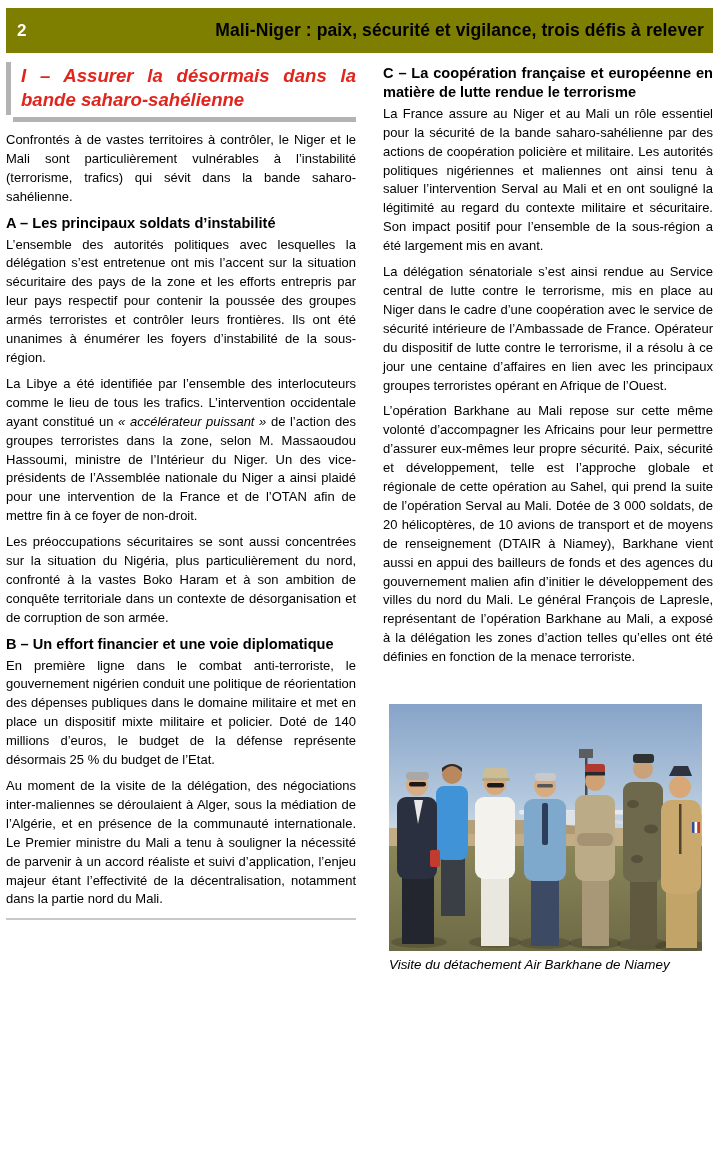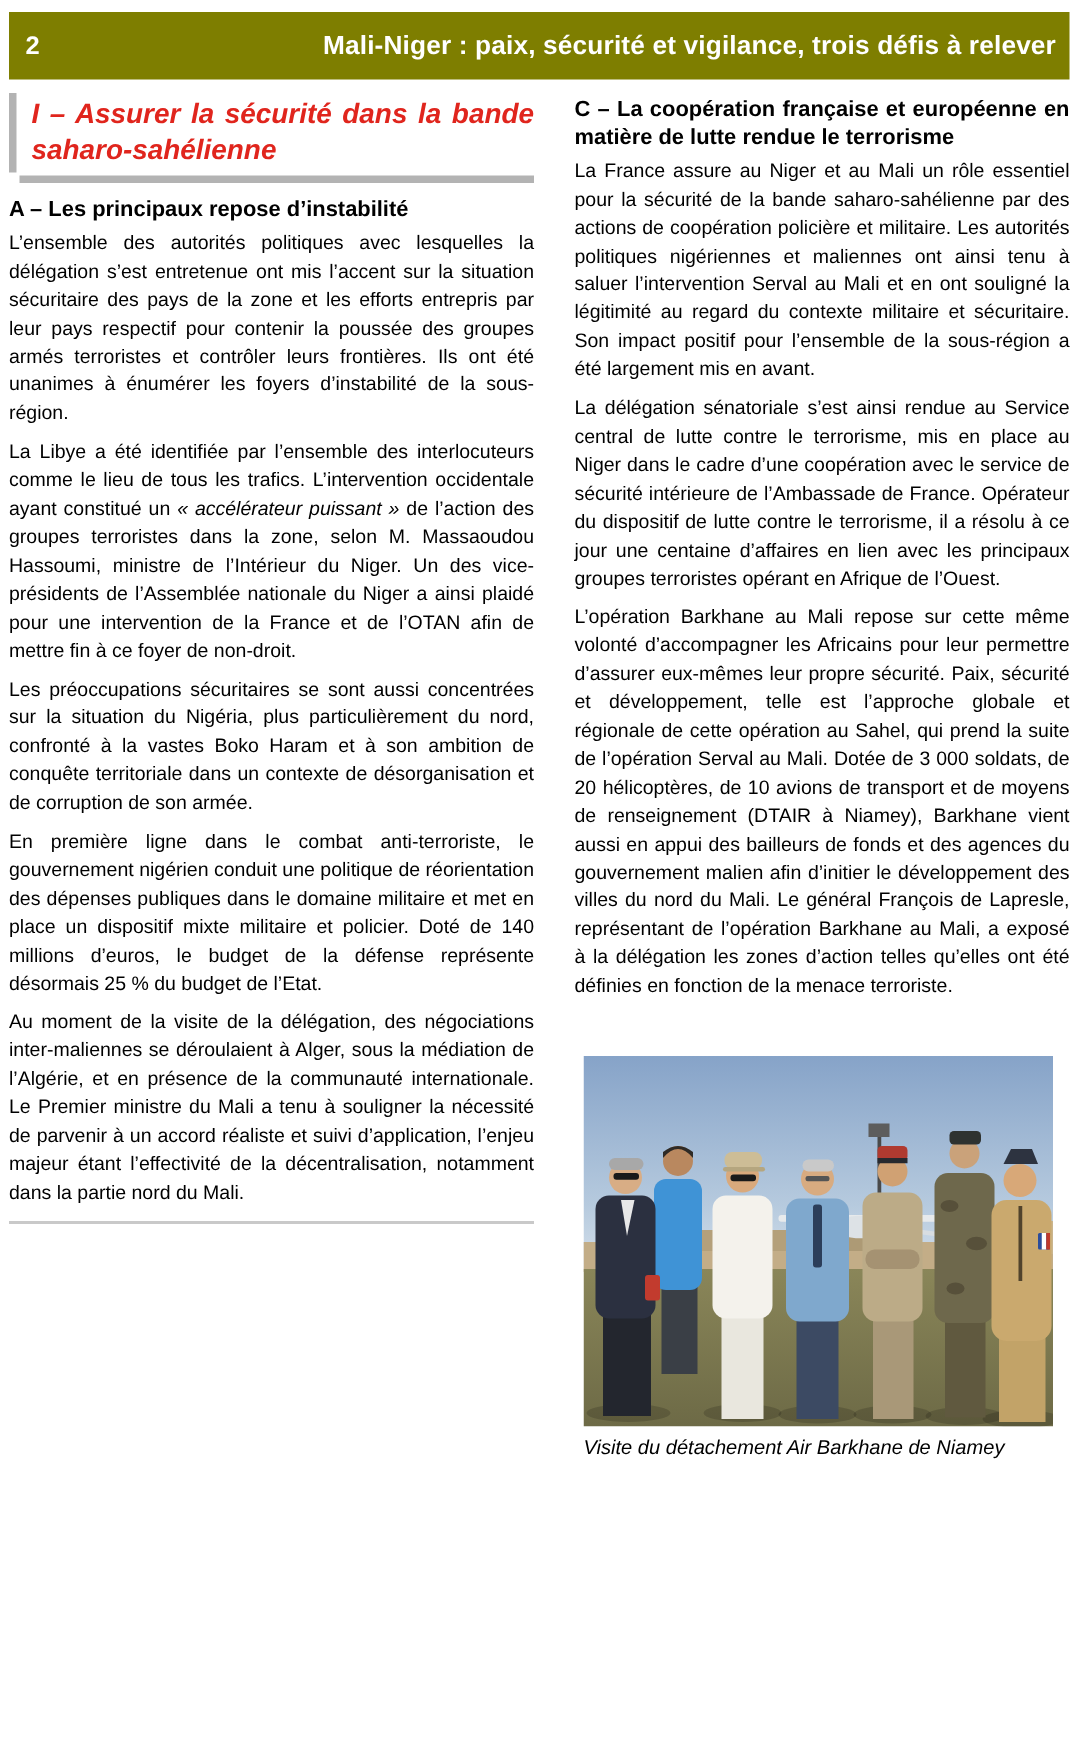--- a/index.html
+++ b/index.html
@@ -13,21 +13,21 @@
 
   
   .topbar {
     position: absolute; left: 6px; right: 6px; top: 8px; height: 45px;
     background: #7e7e00; display: flex; align-items: center;
   }
   .pagenum {
     color: #ffffff; font-weight: bold; font-size: 17px; padding-left: 11px;
   }
   .headtitle {
-    color: #ffffff; font-weight: bold; font-size: 17.5px;
+    color: #000000; font-weight: bold; font-size: 17.5px;
     margin-left: auto; padding-right: 9px; letter-spacing: 0.1px;
   }
 
   
   .columns {
     position: absolute; top: 62px; left: 6px; right: 6px;
     display: flex; gap: 27px;
   }
   .col-left  { width: 350px; flex: 0 0 350px; }
   .col-right { width: 330px; flex: 0 0 330px; }
@@ -75,33 +75,35 @@
   <header class="topbar">
     <span class="pagenum">2</span>
     <span class="headtitle">Mali-Niger : paix, sécurité et vigilance, trois défis à relever</span>
   </header>
 
   <div class="columns">
 
     <section class="col-left">
 
       <div class="sec1box">
-        <h1 class="sec1">I – Assurer la sécurité dans la bande saharo-sahélienne</h1>
+        <h1 class="sec1">I – Assurer la désormais dans la bande saharo-sahélienne</h1>
       </div>
       <div class="sec1rule"></div>
 
-
-      <h2 class="subhead">A – Les principaux repose d’instabilité</h2>
+      <p class="body-par">Confrontés à de vastes territoires à contrôler, le Niger et le Mali sont particulièrement vulnérables à l’instabilité (terrorisme, trafics) qui sévit dans la bande saharo-sahélienne.</p>
+
+      <h2 class="subhead">A – Les principaux soldats d’instabilité</h2>
 
       <p class="body-par">L’ensemble des autorités politiques avec lesquelles la délégation s’est entretenue ont mis l’accent sur la situation sécuritaire des pays de la zone et les efforts entrepris par leur pays respectif pour contenir la poussée des groupes armés terroristes et contrôler leurs frontières. Ils ont été unanimes à énumérer les foyers d’instabilité de la sous-région.</p>
 
       <p class="body-par"><span>La Libye a été identifiée par l’ensemble des interlocuteurs comme le lieu de tous les trafics. L’intervention occidentale ayant constitué un </span><span class="quote-italic">«&nbsp;accélérateur puissant&nbsp;»</span><span> de l’action des groupes terroristes dans la zone, selon M. Massaoudou Hassoumi, ministre de l’Intérieur du Niger. Un des vice-présidents de l’Assemblée nationale du Niger a ainsi plaidé pour une intervention de la France et de l’OTAN afin de mettre fin à ce foyer de non-droit.</span></p>
 
       <p class="body-par">Les préoccupations sécuritaires se sont aussi concentrées sur la situation du Nigéria, plus particulièrement du nord, confronté à la vastes Boko Haram et à son ambition de conquête territoriale dans un contexte de désorganisation et de corruption de son armée.</p>
 
+      <h2 class="subhead">B – Un effort financier et une voie diplomatique</h2>
 
       <p class="body-par">En première ligne dans le combat anti-terroriste, le gouvernement nigérien conduit une politique de réorientation des dépenses publiques dans le domaine militaire et met en place un dispositif mixte militaire et policier. Doté de 140 millions d’euros, le budget de la défense représente désormais 25&nbsp;% du budget de l’Etat.</p>
 
       <p class="body-par">Au moment de la visite de la délégation, des négociations inter-maliennes se déroulaient à Alger, sous la médiation de l’Algérie, et en présence de la communauté internationale. Le Premier ministre du Mali a tenu à souligner la nécessité de parvenir à un accord réaliste et suivi d’application, l’enjeu majeur étant l’effectivité de la décentralisation, notamment dans la partie nord du Mali.</p>
 
       <div class="footrule"></div>
     </section>
 
     <section class="col-right">
 

